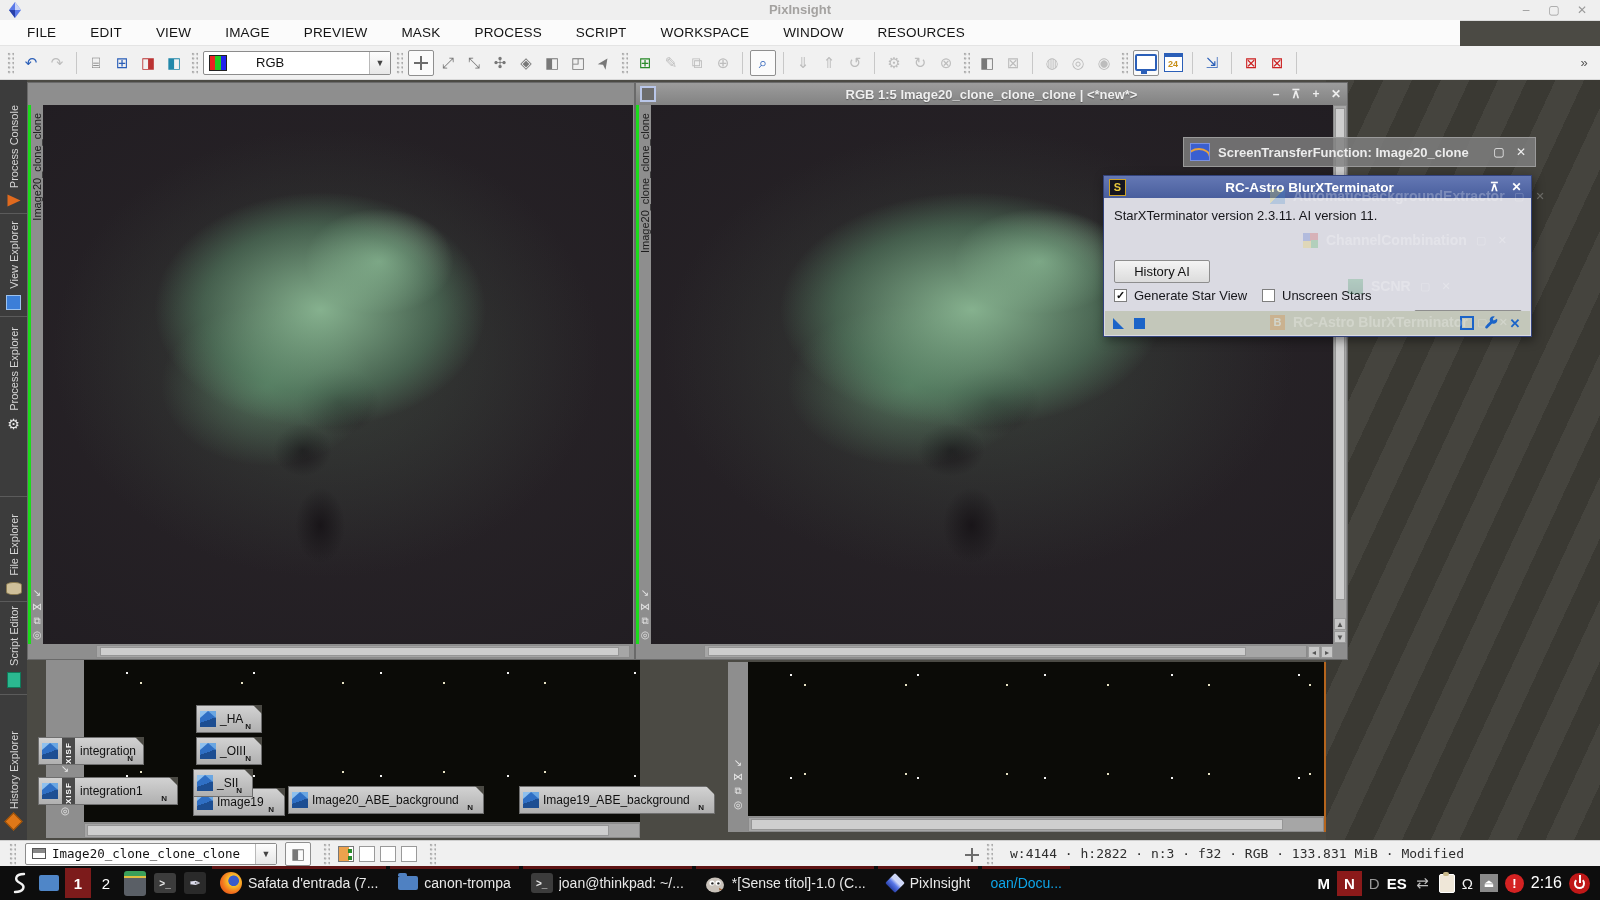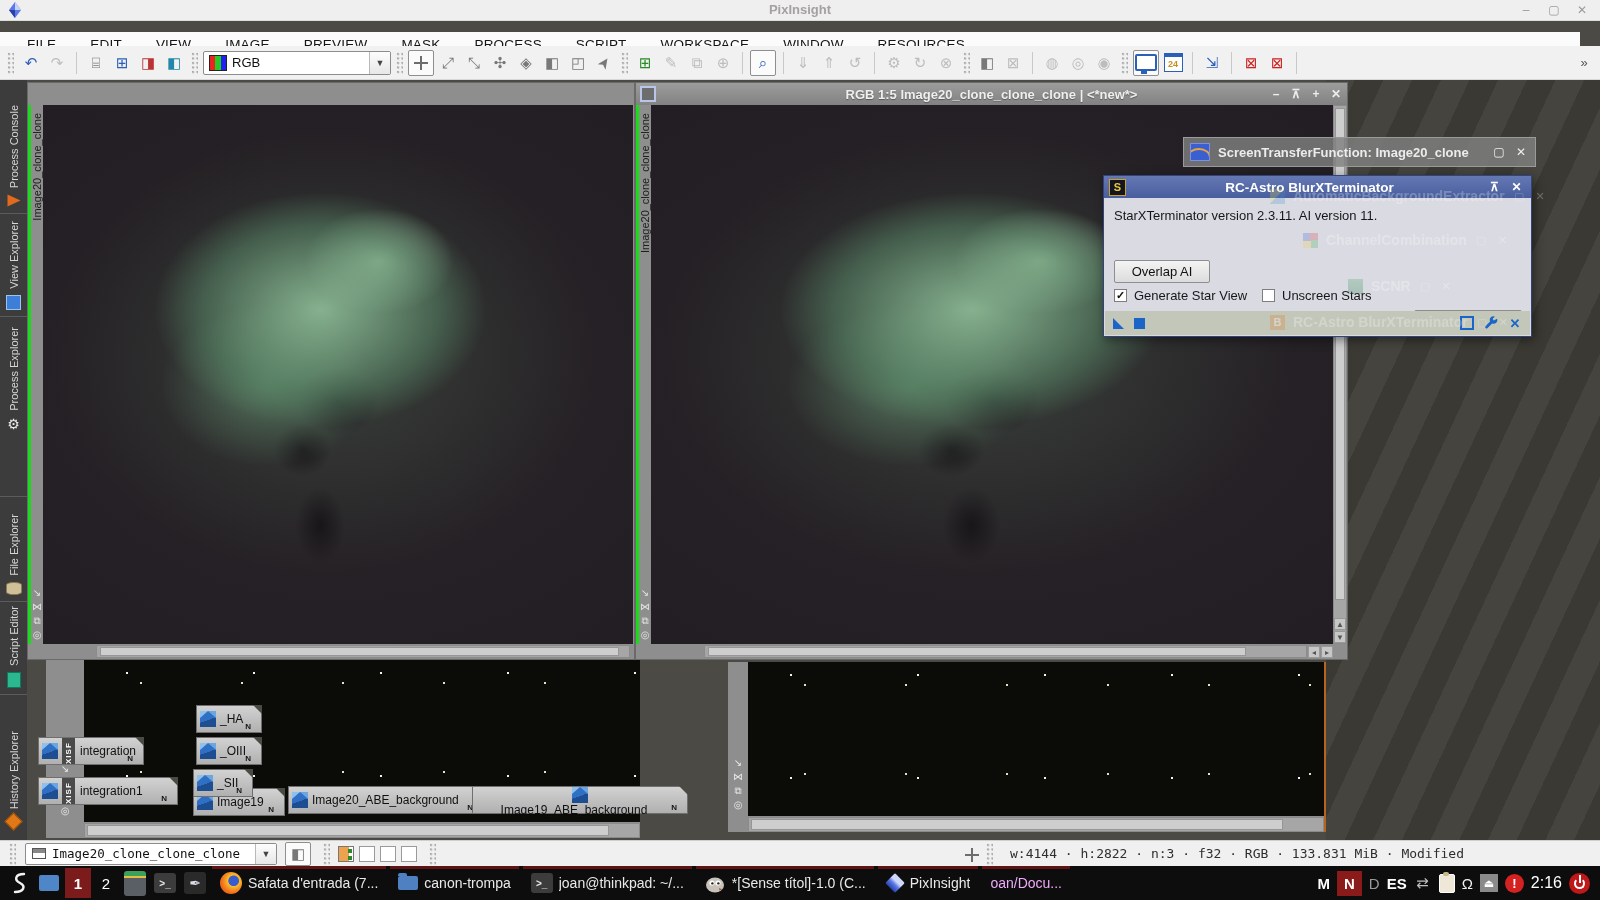--- a/index.html
+++ b/index.html
@@ -15,38 +15,38 @@
   .ic.boxed{border:1px solid #8f8f8f;background:#fbfbfb;border-radius:2px;}
 
   
   .titlebar{position:absolute;left:0;top:0;width:1600px;height:20px;background:#efefef;border-bottom:1px solid #dcdcdc;}
   .titlebar .apptitle{position:absolute;left:0;right:0;top:2px;text-align:center;font-size:13px;font-weight:bold;color:#a4a2a0;}
   .titlebar .tb-ico{position:absolute;left:8px;top:2px;}
   .titlebar .wctrl{position:absolute;right:10px;top:0;display:flex;gap:12px;height:20px;align-items:center;}
   .titlebar .wctrl .ic{width:16px;height:16px;font-size:12px;color:#9a9a9a;}
 
   
-  .menubar{position:absolute;left:0;top:20px;width:1580px;height:26px;background:#fbfbfb;
-           display:flex;align-items:center;padding-left:10px;box-sizing:border-box;border-bottom:1px solid #e4e4e4;margin-top:12px;}
+  .menubar{position:absolute;left:0;top:20px;width:1460px;height:26px;background:#fbfbfb;
+           display:flex;align-items:center;padding-left:10px;box-sizing:border-box;border-bottom:1px solid #e4e4e4;}
   .menu-item{padding:0 17px;font-size:13.5px;color:#141414;letter-spacing:.2px;}
 
   
   .toolbar{position:absolute;left:0;top:46px;width:1600px;height:34px;background:#f1f1f1;border-bottom:1px solid #d8d8d8;
            display:flex;align-items:center;padding:0 4px;box-sizing:border-box;gap:2px;}
   .tb-dots{width:7px;height:22px;margin:0 3px;flex:0 0 auto;
            background:radial-gradient(circle at 2px 2px,#a9a9a9 1px,transparent 1.4px) 0 0/4.5px 4.5px;}
   .tb-sep{width:1px;height:22px;background:#c8c8c8;margin:0 5px;flex:0 0 auto;}
   .combo{display:flex;align-items:center;height:22px;background:#fff;border:1px solid #8c8c8c;border-radius:2px;flex:0 0 auto;}
   .combo .swatch{width:16px;height:14px;margin:0 5px;border:1px solid #222;
                  background:linear-gradient(90deg,#e22 0 33%,#2c2 33% 66%,#22e 66% 100%);}
   .combo .cval{font-size:13px;color:#111;}
   .combo .drop{width:20px;height:100%;border-left:1px solid #b9b9b9;display:flex;align-items:center;justify-content:center;
                font-size:9px;color:#444;background:linear-gradient(#fdfdfd,#e7e7e7);}
   .tb-combo{width:186px;}
-  .tb-combo .cval{flex:1;}
+  .tb-combo .cval{flex:1;margin-left:24px;}
   .x-cross{position:relative;width:14px;height:14px;}
   .x-cross::before,.x-cross::after{content:"";position:absolute;background:#6d6d6d;}
   .x-cross::before{left:6px;top:0;width:2px;height:14px;}
   .x-cross::after{left:0;top:6px;width:14px;height:2px;}
   .monitor-ic{position:relative;width:18px;height:13px;border:2px solid #2b5fb8;border-radius:2px;background:#fff;}
   .monitor-ic::after{content:"";position:absolute;left:4px;bottom:-5px;width:6px;height:3px;background:#2b5fb8;}
   .lut24{position:relative;width:17px;height:14px;background:#fff;border:1px solid #2b5fb8;border-top:4px solid #2b5fb8;
          font-size:9px;font-weight:bold;color:#c8901a;display:flex;align-items:center;justify-content:center;}
   .tb-spacer{flex:1;}
 
@@ -191,21 +191,21 @@
   .fm-ic{width:22px;height:20px;background:#5a5f66;border-radius:3px;border-top:5px solid #3aa05a;box-shadow:inset 0 2px 0 #e0c040;}
   .term-ic{width:22px;height:20px;background:#3c3c3c;border-radius:3px;color:#e8e8e8;font-size:10px;font-weight:bold;
            display:flex;align-items:center;justify-content:center;}
   .term-ic::before{content:">_";}
   .feather-ic{width:22px;height:22px;background:#2a2a2a;border-radius:3px;display:flex;align-items:center;justify-content:center;color:#dcdcec;font-size:14px;}
   .feather-ic::before{content:"✒";}
   .folder-ic{width:20px;height:14px;background:#4f81c2;border-radius:2px;position:relative;}
   .folder-ic::before{content:"";position:absolute;left:0;top:-3px;width:9px;height:3px;background:#4f81c2;border-radius:2px 2px 0 0;}
   .ffx{width:22px;height:22px;border-radius:50%;background:radial-gradient(circle at 62% 40%,#3a5ccc 0 26%,#f9bd2b 30%,#f2701d 62%,#d04a12 100%);}
   .pi-diamond{width:18px;height:18px;background:linear-gradient(180deg,#cfd8f8 0 35%,#5a78e8 60%,#2840a8);transform:rotate(45deg) scale(.78);border-radius:2px;}
-  .task-ghosted{color:#f0abfc;}
+  .task-ghosted{color:#0ea5e9;}
   .tray{margin-left:auto;display:flex;align-items:center;gap:7px;padding-right:6px;}
   .tray .lt{font-size:15px;font-weight:bold;color:#fff;}
   .tray .lt.onred{background:#8b1a1a;padding:4px 7px;}
   .tray .lt.dim{color:#9a9a9a;font-weight:normal;}
   .clip-ic{width:14px;height:17px;background:#efe7d8;border:1px solid #fff;border-radius:2px;position:relative;}
   .clip-ic::before{content:"";position:absolute;left:3px;top:-3px;width:6px;height:4px;background:#c9b98a;border-radius:2px;}
   .bell-ic{color:#f2f2f2;font-size:15px;}
   .bell-ic::before{content:"Ω";}
   .eject-ic{width:18px;height:18px;background:#8a8a8a;color:#fff;font-size:11px;display:flex;align-items:center;justify-content:center;}
   .eject-ic::before{content:"⏏";}
@@ -455,21 +455,21 @@
     <div class="tile" style="left:193px;top:689px;width:60px;z-index:5;">
       <span class="cube"></span>
       <span class="tlabel">_SII</span>
       <span class="nmark">N</span>
     </div>
     <div class="tile" style="left:288px;top:706px;width:196px;z-index:4;">
       <span class="cube"></span>
       <span class="tlabel">Image20_ABE_background</span>
       <span class="nmark">N</span>
     </div>
-    <div class="tile" style="left:472px;top:706px;width:216px;z-index:4;flex-direction:column;">
+    <div class="tile" style="left:519px;top:706px;width:196px;z-index:4;">
       <span class="cube"></span>
       <span class="tlabel">Image19_ABE_background</span>
       <span class="nmark">N</span>
     </div>
 
     <div class="stf" style="left:1183px;top:57px;width:353px;z-index:45;">
       <span class="stf-ic"></span>
       <span class="stitle">ScreenTransferFunction: Image20_clone</span>
       <span class="ic" data-glyph="▢"></span>
       <span class="ic" data-glyph="✕"></span>
@@ -477,21 +477,21 @@
 
     <div class="sxt" style="left:1103px;top:95px;width:429px;height:162px;z-index:50;">
       <div class="sxt-title">
         <span class="sxt-sico">S</span>
         <span class="dtitle">RC-Astro BlurXTerminator</span>
         <span class="ic" data-glyph="⊼"></span>
         <span class="ic" data-glyph="✕"></span>
       </div>
       <div class="sxt-body">
         <div>StarXTerminator version 2.3.11. AI version 11.</div>
-        <div class="btn sxt-selectai">Overlap AI</div>
+        <div class="btn sxt-selectai">History AI</div>
         <div class="cbrow" style="left:10px;top:90px;">
           <span class="cbox">✓</span>
           <span>Generate Star View</span>
         </div>
         <div class="cbrow" style="left:158px;top:90px;">
           <span class="cbox"></span>
           <span>Unscreen Stars</span>
         </div>
         <div class="cbrow" style="left:10px;top:114px;">
           <span class="cbox"></span>

